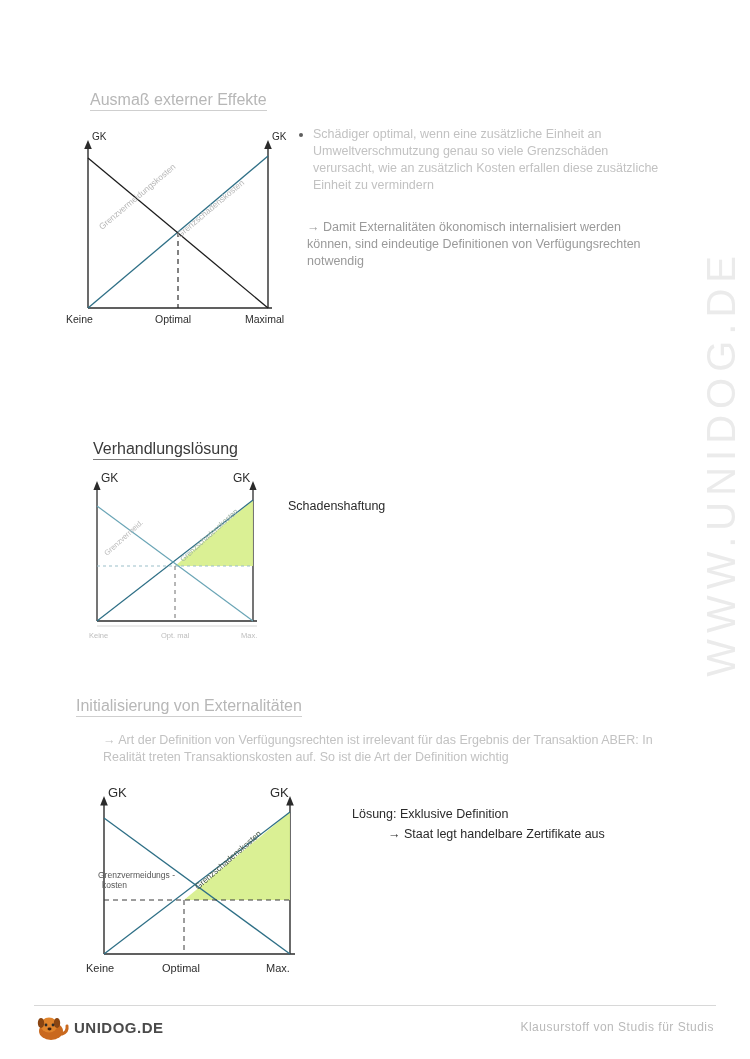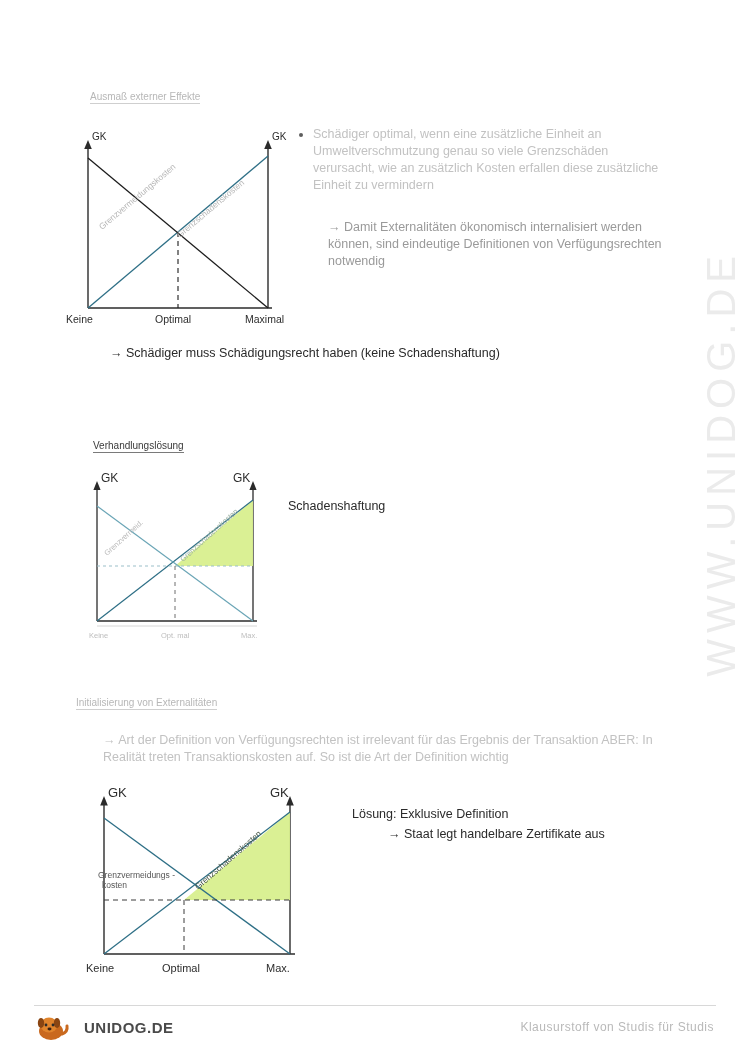--- a/index.html
+++ b/index.html
@@ -34,21 +34,21 @@
     transform: rotate(180deg);
     white-space: nowrap;
     font-weight: 400;
     user-select: none;
   }
 
   
   .heading {
     position: absolute;
     font-family: "Liberation Sans", sans-serif;
-    font-size: 10px;
+    font-size: 16px;
     color: #3a3a3a;
     border-bottom: 1px solid #7a7a7a;
     padding-bottom: 1px;
     white-space: nowrap;
   }
   .heading.faded {
     color: #b7b7b7;
     border-bottom-color: #cfcfcf;
   }
 
@@ -57,21 +57,20 @@
     position: absolute;
     font-size: 12.5px;
     line-height: 17px;
     color: #2a2a2a;
   }
   .para.faded {
     color: #c2c2c2;
   }
   .para.semi {
     color: #9a9a9a;
-    margin-left: 21px;
   }
   .bullet-dot {
     position: absolute;
     width: 4px;
     height: 4px;
     border-radius: 50%;
     background: #5e5e5e;
   }
 
   
@@ -93,21 +92,21 @@
     right: 34px;
     top: 1005px;
     border-top: 1px solid #d8d8d8;
   }
   .footer-logo {
     position: absolute;
     left: 36px;
     top: 1012px;
     display: flex;
     align-items: center;
-    gap: 14px;
+    gap: 4px;
   }
   .footer-logo .logo-text {
     font-size: 15px;
     font-weight: bold;
     color: #4a4a4a;
     letter-spacing: 0.5px;
   }
   .dog-icon {
     width: 34px;
     height: 30px;
@@ -158,21 +157,20 @@
       <text x="115" y="205" font-size="10.5" fill="#2d2d2d">Optimal</text>
       <text x="205" y="205" font-size="10.5" fill="#2d2d2d">Maximal</text>
     </svg>
   </div>
 
   <div class="bullet-dot" style="left:299px; top:133px;"></div>
   <div class="para faded" style="left:313px; top:126px; width:348px;">Schädiger optimal, wenn eine zusätzliche Einheit an Umweltverschmutzung genau so viele Grenzschäden verursacht, wie an zusätzlich Kosten erfallen diese zusätzliche Einheit zu vermindern</div>
 
   <div class="para semi" style="left:307px; top:219px; width:356px;">→ Damit Externalitäten ökonomisch internalisiert werden können, sind eindeutige Definitionen von Verfügungsrechten notwendig</div>
 
-  <div class="para" style="left:110px; top:345px; width:520px;">→ Schädiger muss Schädigungsrecht haben (keine Schadenshaftung)</div>
 
   <div class="heading" style="left:93px; top:440px;">Verhandlungslösung</div>
 
   <div class="chart" style="left:75px; top:466px;">
     <svg width="230" height="180" viewBox="0 0 230 180">
 
       <line x1="22" y1="22" x2="22" y2="155" stroke="#2b2b2b" stroke-width="1.3"></line>
       <polygon points="22,15 18.4,24 25.6,24" fill="#2b2b2b"></polygon>
 
       <line x1="178" y1="22" x2="178" y2="155" stroke="#2b2b2b" stroke-width="1.3"></line>

